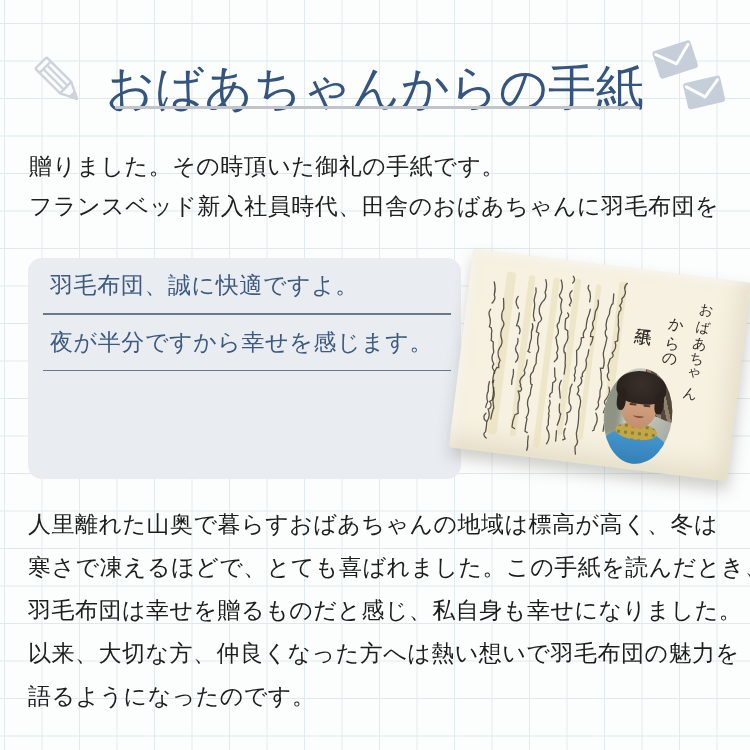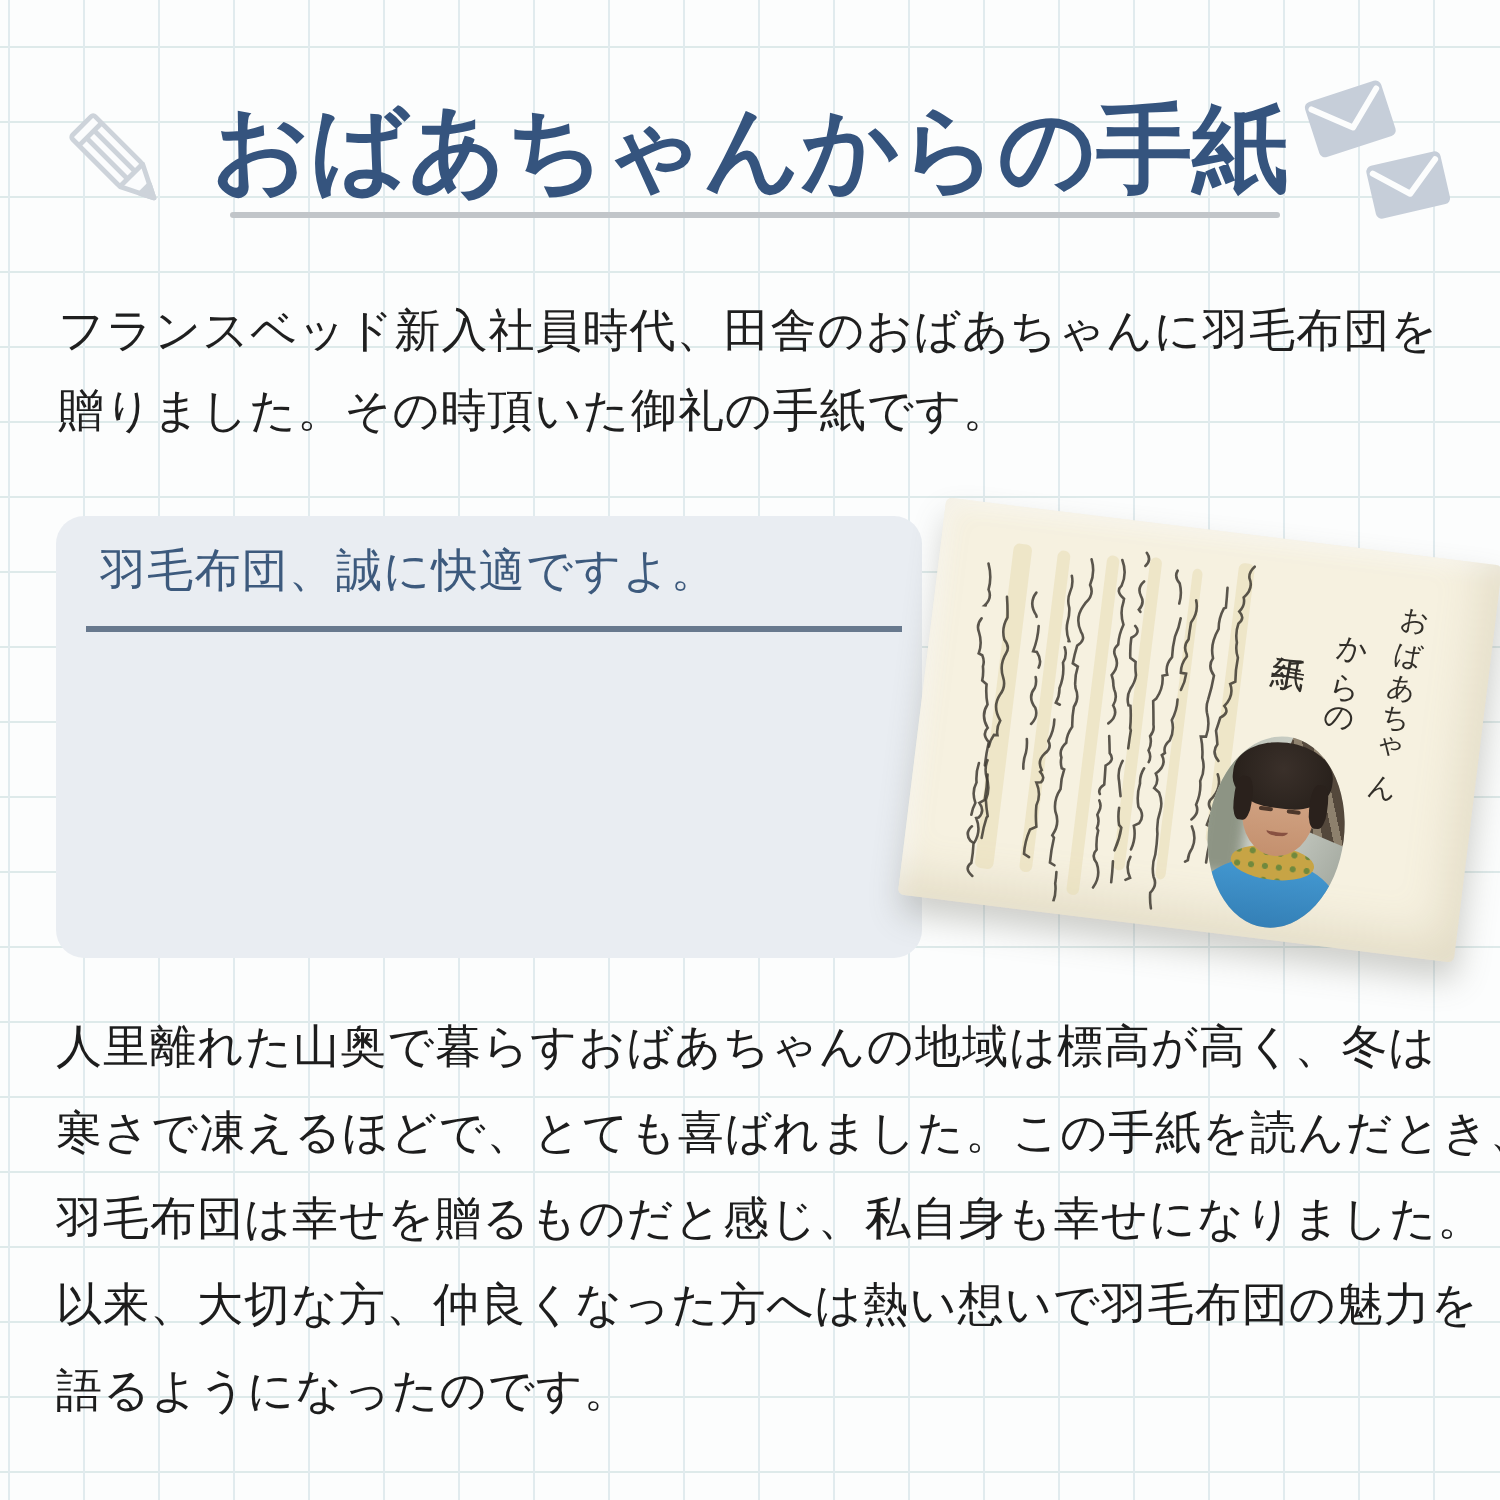--- a/index.html
+++ b/index.html
@@ -5,22 +5,22 @@
   html,body{margin:0;padding:0;}
   body{font-family:"DejaVu Serif","Liberation Serif",serif;}
   .stage{position:relative;width:750px;height:750px;overflow:hidden;
     background-color:#fcfdfd;
     background-image:
       linear-gradient(to right,#e1ebee 1px,transparent 1px),
       linear-gradient(to bottom,#deeaea 1px,transparent 1px);
     background-size:37.5px 37.5px,37.5px 37.5px;
     background-position:4px 0,0 23px;}
   
-  .title{position:absolute;left:0;right:0;top:48px;margin:0;text-align:center;
-    font-size:48px;font-weight:bold;color:#35547e;letter-spacing:0;line-height:1.15;}
+  .title{position:absolute;left:0;right:0;top:48px;margin:12px;text-align:center;
+    font-size:48px;font-weight:normal;color:#35547e;letter-spacing:0;line-height:1.15;}
   .title-underline{position:absolute;left:115px;top:106px;width:525px;height:3px;
     background:#c1c5c9;border-radius:2px;}
   .pencil{position:absolute;left:26px;top:48px;}
   .envelopes{position:absolute;left:643px;top:33px;}
   
   .intro{position:absolute;left:29px;top:146px;color:#1f1f1f;font-size:23px;line-height:40px;}
   .intro div{white-space:nowrap;letter-spacing:0.5px;}
   
   .quote-box{position:absolute;left:28px;top:258px;width:433px;height:221px;
     background:#e9edf2;border-radius:14px;z-index:1;display:flex;flex-direction:column;}
@@ -91,28 +91,29 @@
         <polyline points="3,4 20,19 37,4" fill="none" stroke="#fcfdfd" stroke-width="3" stroke-linecap="round" stroke-linejoin="round"></polyline>
       </g>
       <g transform="translate(42,46) rotate(-13 19 13)">
         <rect x="0" y="0" width="38" height="27" rx="3" fill="#c6ced9"></rect>
         <polyline points="3,4 19,18 35,4" fill="none" stroke="#fcfdfd" stroke-width="3" stroke-linecap="round" stroke-linejoin="round"></polyline>
       </g>
     </svg>
   </span>
 
   <div class="intro">
+    <div>贈りました。その時頂いた御礼の手紙です。</div>
     <div>フランスベッド新入社員時代、田舎のおばあちゃんに羽毛布団を</div>
-    <div>贈りました。その時頂いた御礼の手紙です。</div>
   </div>
 
   <div class="quote-box">
     <div class="quote-row">羽毛布団、誠に快適ですよ。</div>
     <div class="quote-sep"></div>
     <div class="quote-sep"></div>
+    <div class="quote-row">夜が半分ですから幸せを感じます。</div>
     <div class="quote-sep"></div>
   </div>
 
   <div class="letter">
     <svg class="hand-svg" id="hand-svg" width="160" height="188" viewBox="0 0 160 188">
         <rect x="28.404415007680655" y="12.482905589975417" width="9.26232896745205" height="163.44069145037793" rx="3" fill="#e8dcb4" opacity="0.55"></rect>
         <rect x="50.6992555949837" y="13.265925421845168" width="6.366139971651137" height="161.86606288771145" rx="3" fill="#e8dcb4" opacity="0.55"></rect>
         <rect x="75.46189859323204" y="12.723170551005751" width="6.249618671135977" height="170.8720591722522" rx="3" fill="#e8dcb4" opacity="0.55"></rect>
         <rect x="96.98295025993139" y="11.07001513428986" width="5.986269189743325" height="157.525532071013" rx="3" fill="#e8dcb4" opacity="0.55"></rect>
         <rect x="118.74644807167351" y="14.106208984274417" width="5.019214759813622" height="156.4773673308082" rx="3" fill="#e8dcb4" opacity="0.55"></rect>

